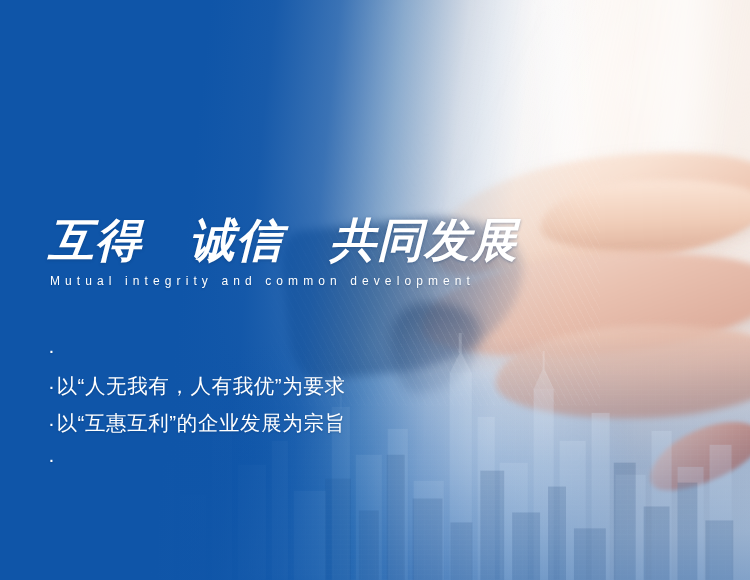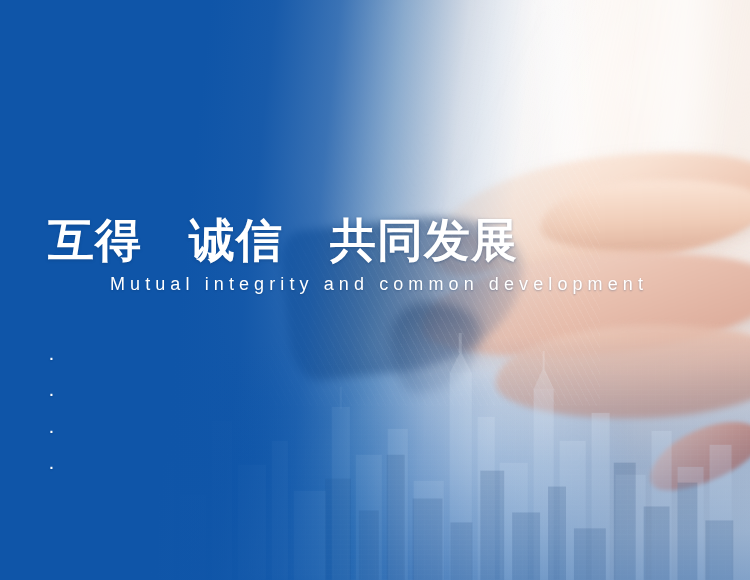--- a/index.html
+++ b/index.html
@@ -224,30 +224,30 @@
   }
   .headline {
     margin: 0;
     font-size: 46px;
     font-weight: 700;
     line-height: 1.08;
     color: #ffffff;
     letter-spacing: 1px;
     white-space: nowrap;
     text-shadow: 0 1px 3px rgba(10,50,100,0.35);
+    font-style: italic;
   }
   .subhead {
     margin: 8px 0 0 2px;
-    font-size: 18px;
+    font-size: 12px;
     font-weight: 400;
     color: #ffffff;
     letter-spacing: 5.1px;
     white-space: nowrap;
     text-shadow: 0 1px 2px rgba(10,50,100,0.30);
-    text-align: center;
   }
   .bullets {
     list-style: none;
     margin: 44px 0 0 0;
     padding: 0;
   }
   .bullets li {
     display: flex;
     align-items: baseline;
     color: #ffffff;
@@ -350,23 +350,25 @@
   <div class="content">
     <h1 class="headline">互得　诚信　共同发展</h1>
     <div class="subhead">Mutual integrity and common development</div>
 
     <ul class="bullets">
       <li>
         <span class="bullet-dot">·</span>
       </li>
       <li>
         <span class="bullet-dot">·</span>
+        <span>以“人无我有，人有我优”为要求</span>
       </li>
       <li>
         <span class="bullet-dot">·</span>
+        <span>以“互惠互利”的企业发展为宗旨</span>
       </li>
       <li>
         <span class="bullet-dot">·</span>
       </li>
     </ul>
   </div>
 
 </div>
 
 </body></html>

